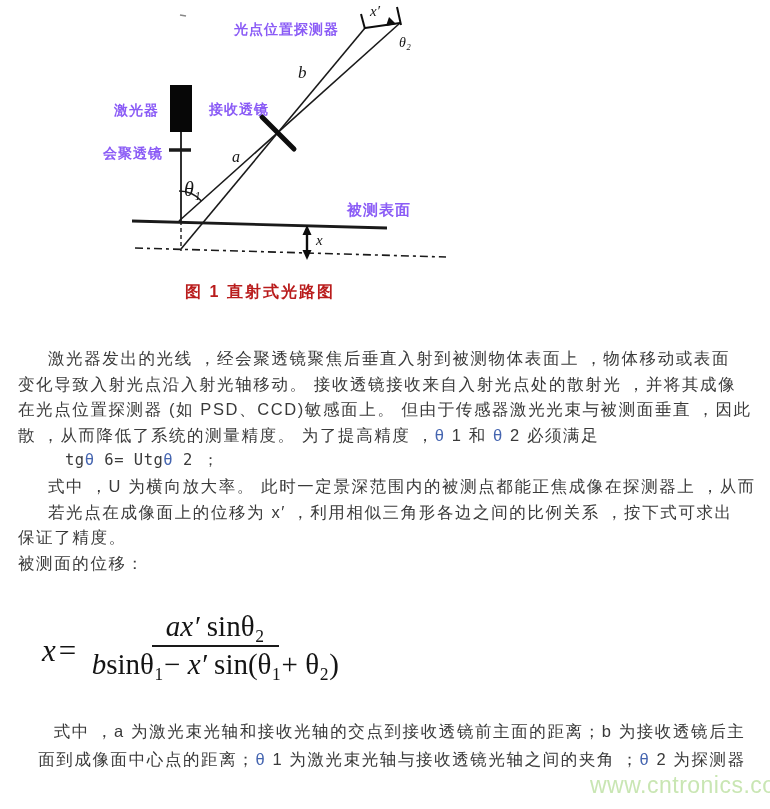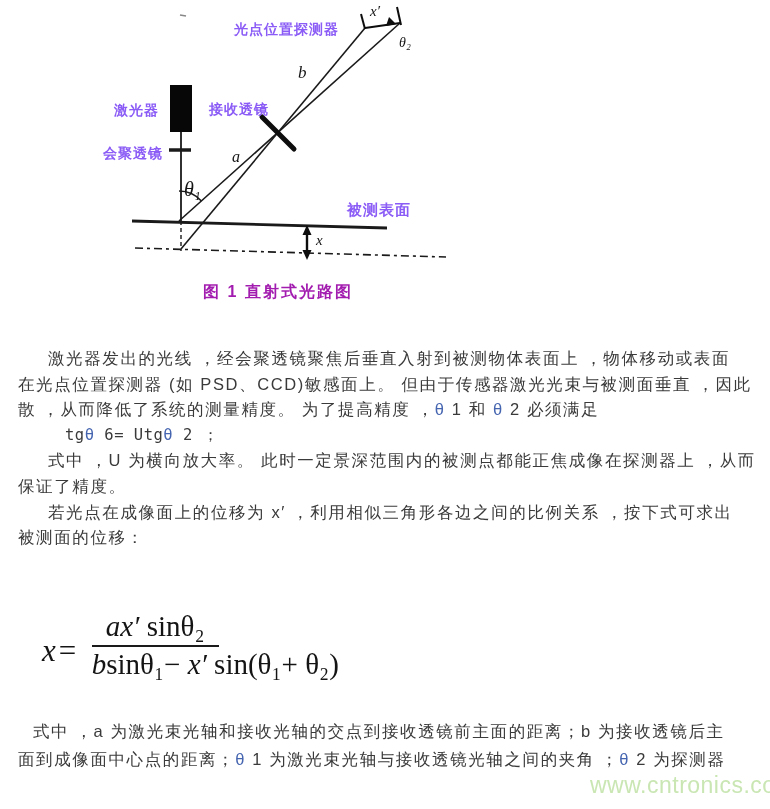--- a/index.html
+++ b/index.html
@@ -13,51 +13,51 @@
   .diagram svg { position:absolute; left:0; top:0; }
   .dlabel {
     position:absolute; font-size:14px; font-weight:700; color:#8b5cf6;
     letter-spacing:1px; white-space:nowrap;
   }
   .dmath {
     position:absolute; font-family:"Liberation Serif", serif; font-style:italic;
     color:#151515; white-space:nowrap;
   }
   .caption {
-    position:absolute; left:188px; top:282px; width:180px; text-align:center;
-    font-size:16px; font-weight:700; color:#a21caf; letter-spacing:2px; white-space:nowrap;
+    position:absolute; left:170px; top:282px; width:180px; text-align:center;
+    font-size:16px; font-weight:700; color:#b91c1c; letter-spacing:2px; white-space:nowrap;
   }
   
   .bodytext {
     position:absolute; left:18px; top:346px; width:748px;
     font-size:16.5px; line-height:25.6px; letter-spacing:1.6px;
     color:#3a3a3a; white-space:nowrap;
   }
   .line { height:25.6px; }
   .ind { padding-left:30px; }
   .mono { font-family:"DejaVu Sans Mono", monospace; font-size:15.5px; padding-left:47px; letter-spacing:0.5px; }
   .theta { color:#4565b0; }
   
   .formula {
     position:absolute; left:42px; top:610px; display:flex; align-items:center;
     font-family:"Liberation Serif", serif; color:#141414;
   }
   .f-lhs { font-size:31px; font-style:italic; margin-right:13px; margin-top:10px; letter-spacing:1px; }
-  .frac { display:inline-block; text-align:left; }
+  .frac { display:inline-block; text-align:center; }
   .f-num { font-size:29px; padding:0 14px 3px 14px; line-height:33px; border-bottom:2.4px solid #1a1a1a; }
   .f-den { font-size:29px; padding-top:4px; line-height:34px; }
   .fi { font-style:italic; }
   .fr { font-style:normal; }
   
   .lastpara {
     position:absolute; left:18px; top:717px; width:748px;
     font-size:16.5px; line-height:28.4px; letter-spacing:1.6px;
     color:#3a3a3a; white-space:nowrap;
   }
-  .lastpara .line { height:28.4px; }
+  .lastpara .line { height:28.4px;text-align:center; }
   .ind-sm { padding-left:15px; }
   
   .watermark {
     position:absolute; left:590px; top:772px; font-size:23px;
     color:#c9e6b3; letter-spacing:0.5px; white-space:nowrap;
   }
 </style>
 </head>
 <body>
 
@@ -105,26 +105,27 @@
     <div class="dmath" style="left:132px; top:143px; font-size:16px;">a</div>
     <div class="dmath" style="left:84px;  top:173px; font-size:20px;">θ₁</div>
     <div class="dlabel" style="left:211px; top:196px; font-size:15px;margin-left:36px;">被测表面</div>
     <div class="dmath" style="left:216px; top:227px; font-size:15px;">x</div>
   </div>
 
   <div class="caption">图 1 直射式光路图</div>
 
   <div class="bodytext">
     <div class="line ind">激光器发出的光线 ，经会聚透镜聚焦后垂直入射到被测物体表面上 ，物体移动或表面</div>
+    <div class="line">变化导致入射光点沿入射光轴移动。 接收透镜接收来自入射光点处的散射光 ，并将其成像</div>
     <div class="line">在光点位置探测器 (如 PSD、CCD)敏感面上。 但由于传感器激光光束与被测面垂直 ，因此</div>
     <div class="line"><span>散 ，从而降低了系统的测量精度。 为了提高精度 ，</span><span class="theta">θ</span><span> 1 和 </span><span class="theta">θ</span><span> 2 必须满足</span></div>
     <div class="line mono"><span>tg</span><span class="theta">θ</span><span> 6= Utg</span><span class="theta">θ</span><span> 2 ；</span></div>
     <div class="line ind">式中 ，U 为横向放大率。 此时一定景深范围内的被测点都能正焦成像在探测器上 ，从而</div>
+    <div class="line ind">若光点在成像面上的位移为 x′ ，利用相似三角形各边之间的比例关系 ，按下式可求出</div>
     <div class="line">保证了精度。</div>
-    <div class="line ind">若光点在成像面上的位移为 x′ ，利用相似三角形各边之间的比例关系 ，按下式可求出</div>
     <div class="line">被测面的位移：</div>
   </div>
 
   <div class="formula">
     <span class="f-lhs">x=</span>
     <span class="frac">
       <span class="f-num"><span class="fi">ax′ </span><span class="fr">sinθ₂</span></span>
       <span class="f-den" style="display:block;"><span class="fi">b</span><span class="fr">sinθ₁− </span><span class="fi">x′ </span><span class="fr">sin(θ₁+ θ₂)</span></span>
     </span>
   </div>

